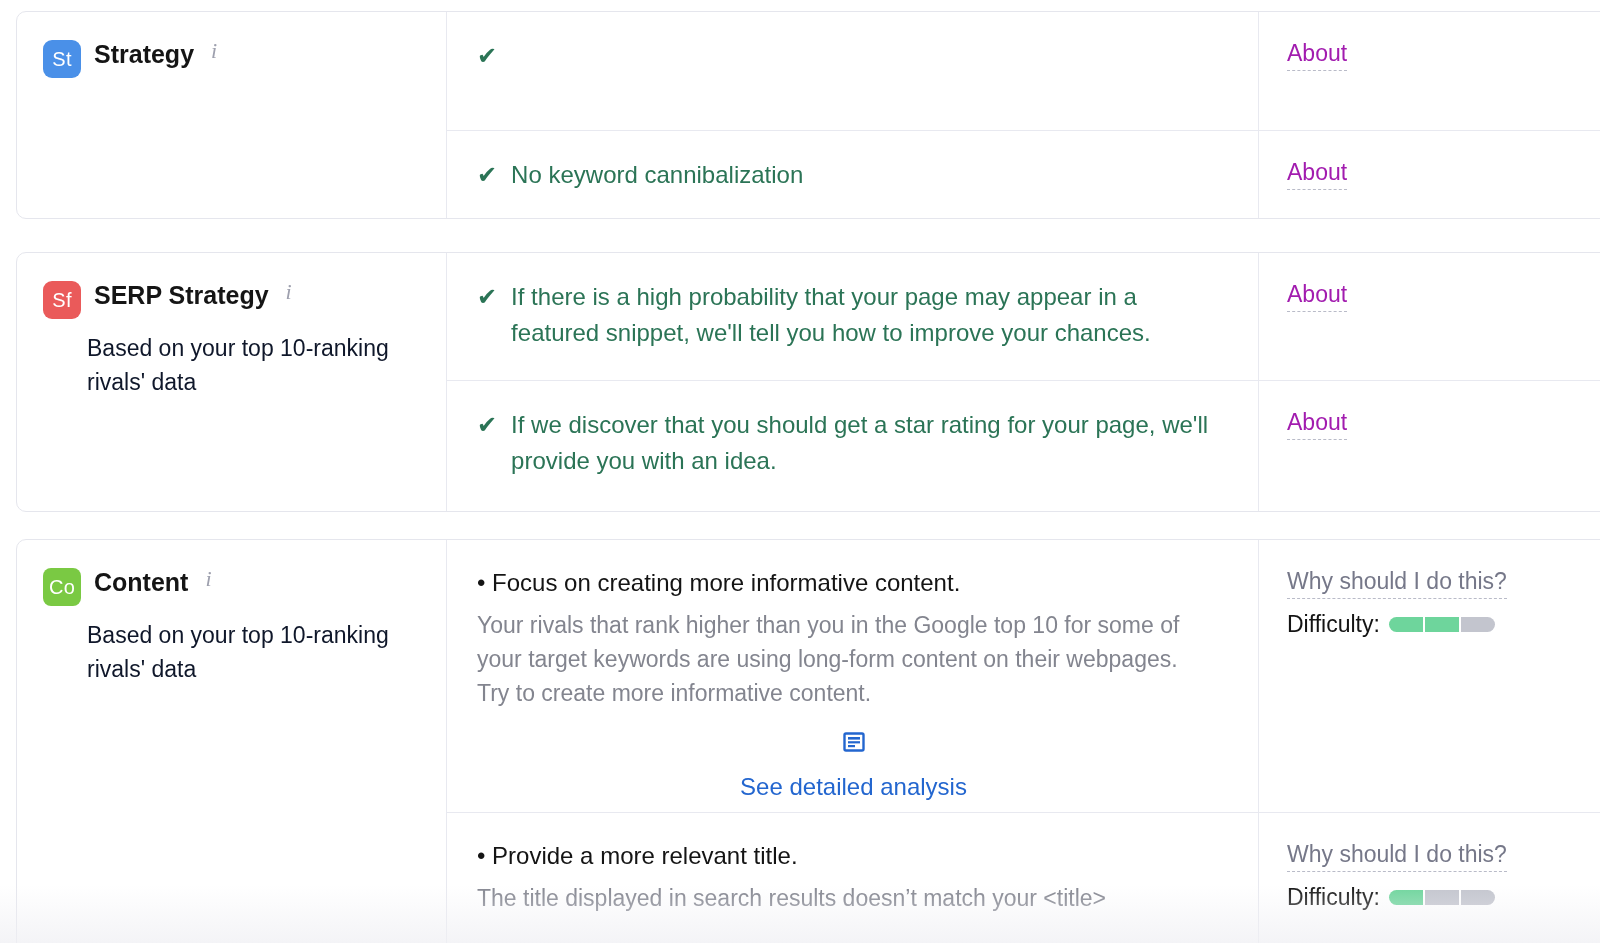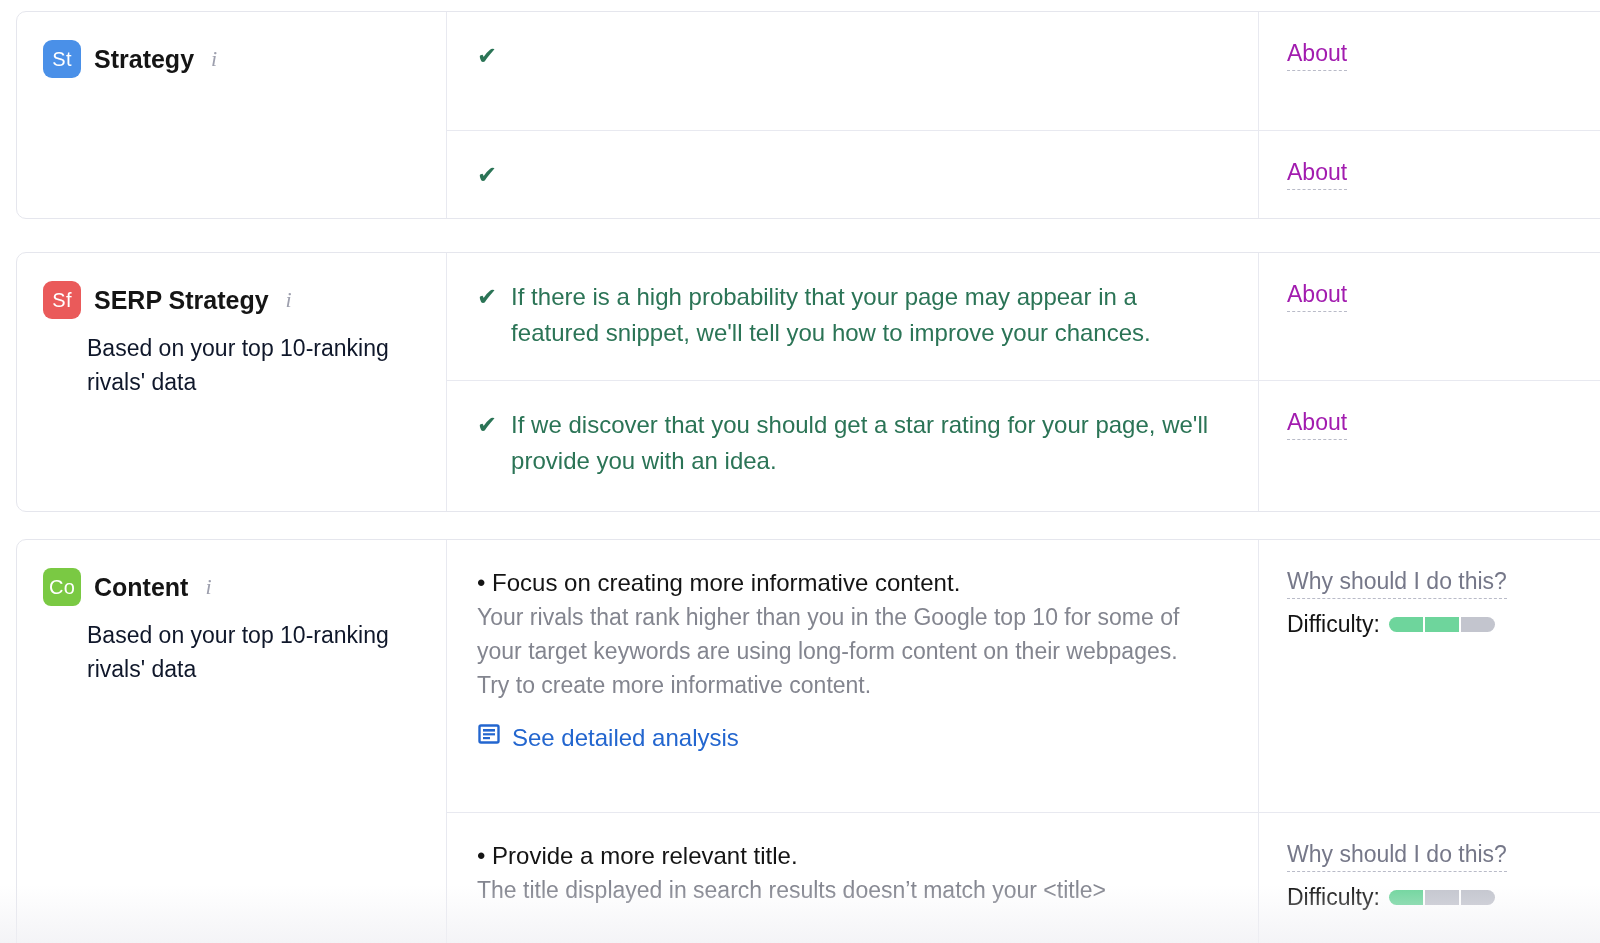--- a/index.html
+++ b/index.html
@@ -35,21 +35,20 @@
   
   .meta-col {
     width: 430px;
     flex: 0 0 430px;
     border-right: 1px solid #e8e9f0;
     padding: 28px 26px 22px 26px;
   }
 
   .meta-head {
     display: flex;
-    align-items: center;
     gap: 13px;
   }
 
   .badge {
     width: 38px;
     height: 38px;
     border-radius: 9px;
     color: #ffffff;
     font-size: 20px;
     line-height: 38px;
@@ -139,36 +138,38 @@
 
   
   .issue-title {
     font-size: 24px;
     line-height: 34px;
     color: #141414;
     padding-left: 8px;
     text-indent: -8px;
   }
   .issue-desc {
+    margin-top: 8px;
     font-size: 23px;
     line-height: 34px;
     color: #83858f;
     max-width: 760px;
   }
   .issue-desc.tight { margin-top: 0; }
 
   .analysis-link {
     margin-top: 20px;
     display: flex;
     align-items: center;
     gap: 11px;
     color: #2366cf;
     font-size: 24px;
     line-height: 30px;
     cursor: pointer;
+    flex-direction: column;
   }
   .analysis-icon { flex: 0 0 auto; display: block; }
 
   
   .why-link {
     display: inline-block;
     font-size: 23px;
     line-height: 30px;
     color: #767889;
     border-bottom: 1px dashed #b9bbc8;
@@ -226,20 +227,21 @@
         </div>
         <div class="row-side">
           <span class="about-link">About</span>
         </div>
       </div>
 
       <div class="row" style="height:99px;">
         <div class="row-body">
           <div class="check-line">
             <span class="check-mark">✔</span>
+            <span class="check-text">No keyword cannibalization</span>
           </div>
         </div>
         <div class="row-side">
           <span class="about-link">About</span>
         </div>
       </div>
 
     </div>
   </div>
 

